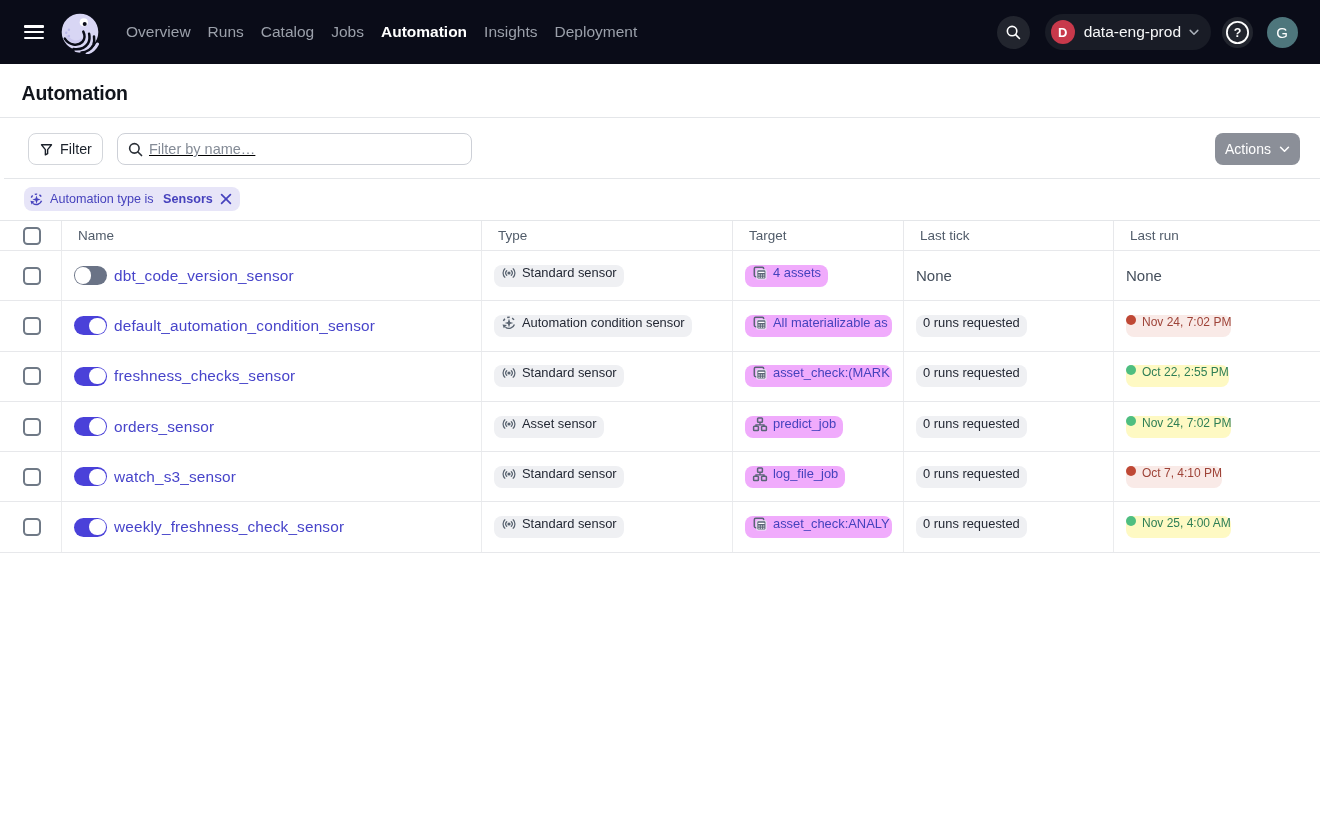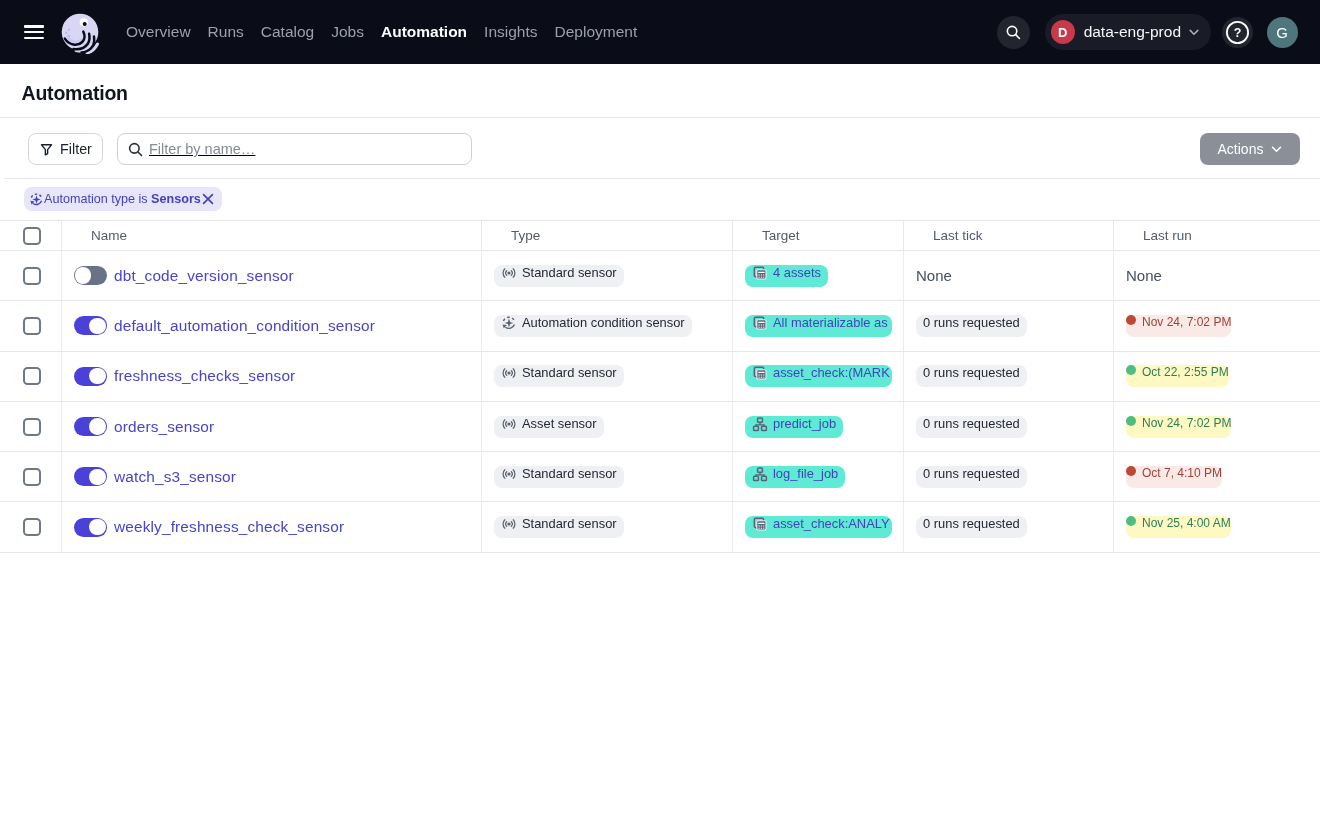--- a/index.html
+++ b/index.html
@@ -20,48 +20,48 @@
   .helpbtn { margin-left:10.5px; width:31px; height:31px; }
   .g-avatar { margin-left:14px; width:31px; height:31px; border-radius:50%; background:#4e767c; color:#fff; font-size:15px; display:flex; align-items:center; justify-content:center; }
   
   .pagehead { position:absolute; left:0; top:64px; width:1320px; height:54px; border-bottom:1px solid #e4e6e9; display:flex; align-items:center; }
   .pagehead h1 { position:relative; top:3px; margin-left:21.5px; font-size:19.5px; font-weight:700; color:#11151c; letter-spacing:-0.2px; }
   
   .filterrow { position:absolute; left:4px; top:119px; width:1320px; height:60px; border-bottom:1px solid #e4e6e9; }
   .filterbtn { position:absolute; left:24px; top:14px; height:32px; width:75px; border:1px solid #d3d6db; border-radius:8px; background:#fff; display:flex; align-items:center; justify-content:center; gap:6px; font-size:14.3px; color:#1b212b; }
   .searchbox { position:absolute; left:113px; top:14px; width:355px; height:32px; border:1px solid #cdd0d7; border-radius:8px; background:#fff; display:flex; align-items:center; padding:0 9px; gap:5px;text-decoration:underline; }
   .searchbox span { color:#848b96; font-size:14.5px; }
-  .actionsbtn { position:absolute; right:24px; top:14px; height:32px; width:100px; background:#8b8f98; border-radius:8px; color:#fff; font-size:14px; display:flex; align-items:center; justify-content:center; gap:8px; }
+  .actionsbtn { position:absolute; right:24px; top:14px; height:32px; width:85px; background:#8b8f98; border-radius:8px; color:#fff; font-size:14px; display:flex; align-items:center; justify-content:center; gap:8px; }
   
   .chiprow { position:absolute; left:0; top:180px; width:1320px; height:41px; border-bottom:1px solid #e4e6e9; }
-  .filterchip { position:absolute; left:24px; top:7px; height:24px; background:#e7e5f8; border-radius:8px; display:flex; align-items:center; padding:0 7px; font-size:12.6px; color:#4642bd; }
+  .filterchip { position:absolute; left:24px; top:7px; height:24px; background:#e7e5f8; border-radius:8px; display:flex; align-items:center; padding:0 7px; gap:6px; font-size:12.6px; color:#4642bd; }
   .filterchip b { font-weight:700; }
   
   .tbl { position:absolute; left:0; top:221px; width:1320px; }
   .trow { display:grid; grid-template-columns:61px 420px 251px 171px 210px 1fr; border-bottom:1px solid #e7e8eb; position:relative; }
   .trow > div { border-left:1px solid #ebecee; display:flex; align-items:center; overflow:hidden; }
   .trow > div:first-child { border-left:none; justify-content:center; }
   .thead { height:30px; }
-  .thead > div { font-size:13.5px; color:#515c6a; padding-left:29px; border-left-color:#e7e8eb; }
+  .thead > div { font-size:13.5px; color:#515c6a; padding-left:16px; border-left-color:#e7e8eb; }
   .thead > div:first-child { padding-left:0; }
   .grouprow { height:34px; background:#f8f9fa; display:flex; align-items:center; border-bottom:1px solid #e7e8eb; position:relative; }
   .grouprow .gname { font-size:14px; font-weight:700; color:#3f4a57; margin-left:10px; letter-spacing:0.3px; }
   .grouprow .badges { position:absolute; right:27px; top:8.5px; display:flex; align-items:center; gap:6px; }
   .gbadge { height:22px; background:#ebecef; border-radius:8px; display:flex; align-items:center; padding:0 6px; gap:4px; font-size:13px; color:#1b2027; }
   .drow { height:50.3px; }
   .cb { width:18px; height:18px; border:2px solid #6f7986; border-radius:4.5px; background:#fff; margin-left:2.5px; }
   .toggle { width:33.5px; height:19px; border-radius:9.5px; position:relative; flex:none; margin-left:11.5px; }
   .toggle .knob { position:absolute; top:1.25px; width:16.5px; height:16.5px; border-radius:50%; background:#fff; }
   .toggle.on { background:#4a41d9; } .toggle.on .knob { right:1.25px; }
   .toggle.off { background:#6a7386; } .toggle.off .knob { left:1.25px; }
   a.slink { color:#4744ca; font-size:15.4px; letter-spacing:0.15px; text-decoration:none; margin-left:7px; white-space:nowrap; }
   .chip { height:22px; border-radius:8px; display:inline-flex; padding:0 7px; gap:5px; font-size:12.9px; white-space:nowrap; flex:none; }
   .chip.green, .chip.red { font-size:12px; padding:0 0; gap:6px; }
   .chip.gray { background:#eff0f3; color:#232834; margin-left:12px; }
-  .chip.lav { background:#5eead4; color:#4542bd; margin-left:12px; }
+  .chip.lav { background:#f0abfc; color:#4542bd; margin-left:12px; }
   .chip.green { background:#fef9c3; color:#2e7e55; margin-left:12px; }
   .chip.red { background:#f9eae7; color:#9e4338; margin-left:12px; }
   .dot { width:10px; height:10px; border-radius:50%; flex:none; }
   .none { font-size:15px; color:#454f5c; margin-left:12px; }
   .clip { max-width:147px; overflow:hidden; }
   svg { flex:none; }
 </style>
 </head>
 <body>
 

